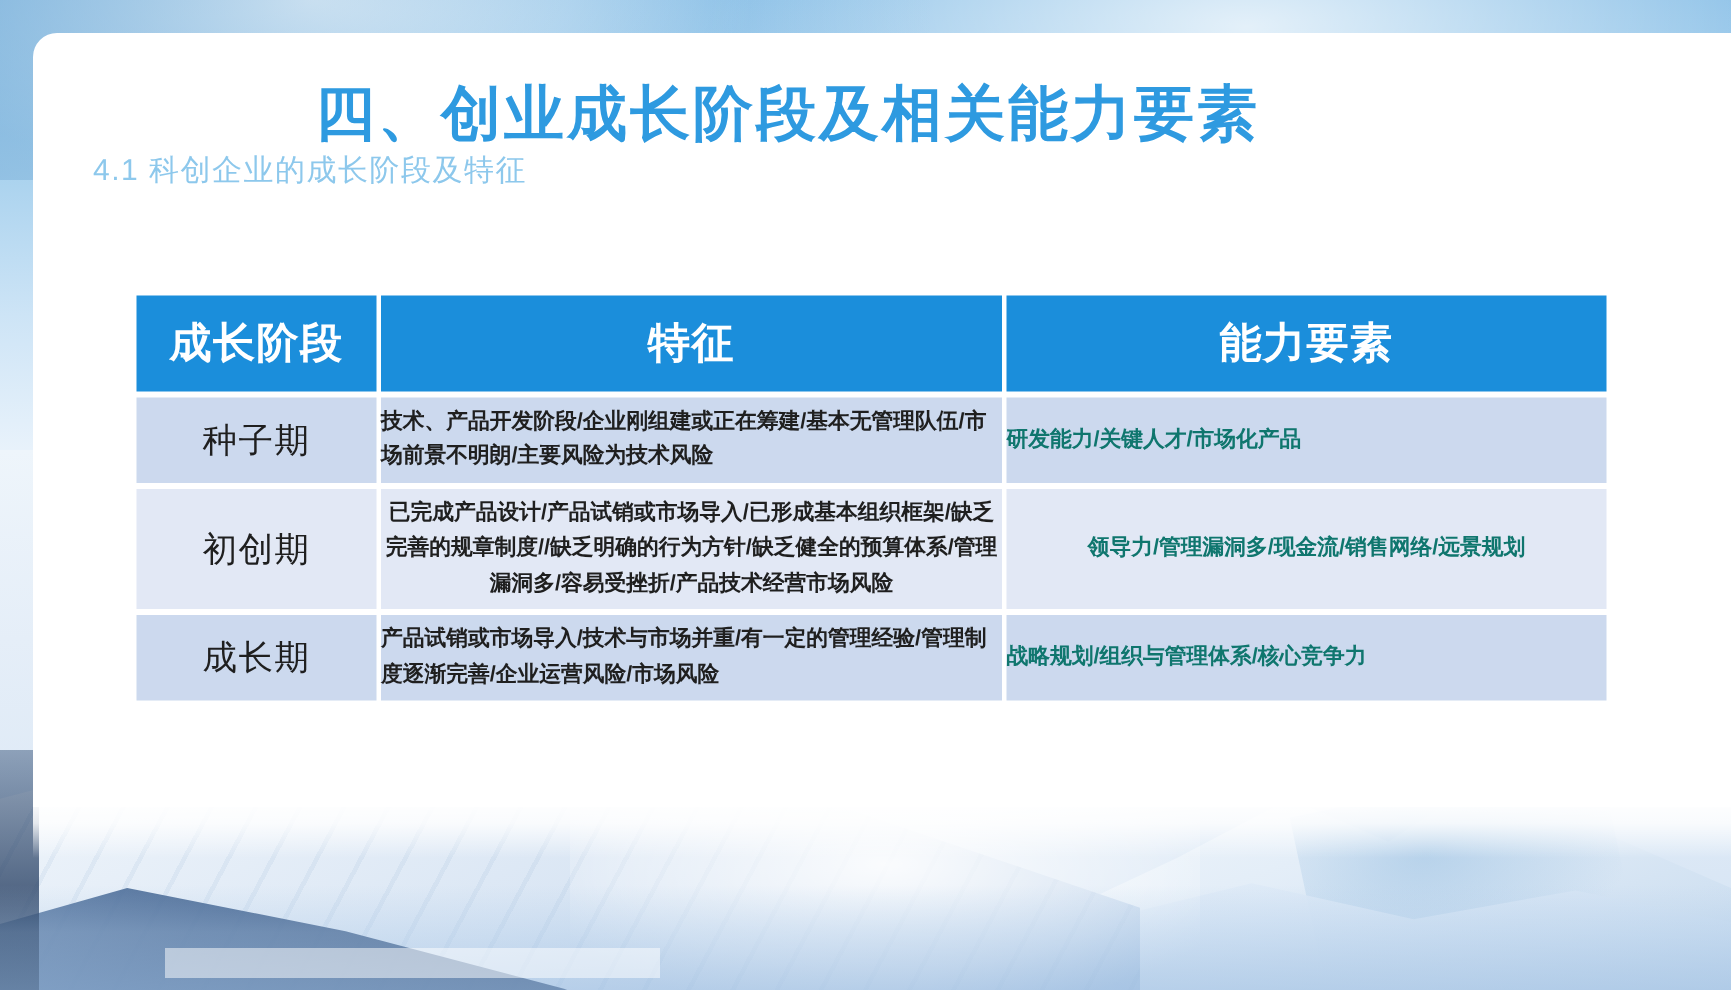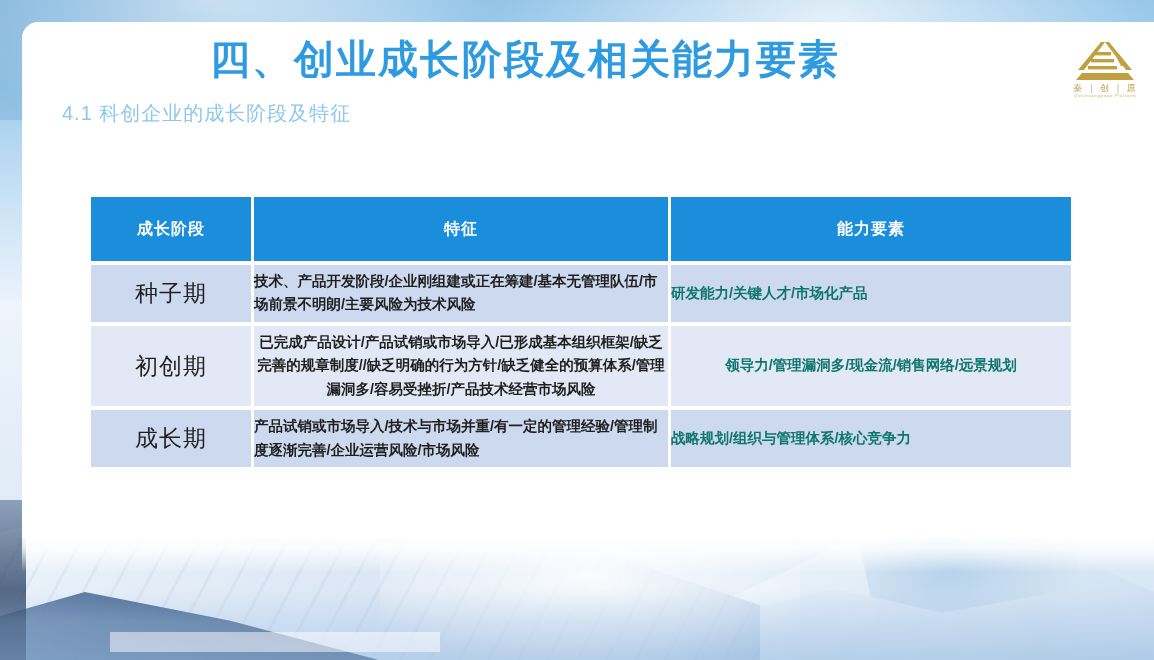--- a/index.html
+++ b/index.html
@@ -158,21 +158,21 @@
     left: 0; bottom: -34px;
     width: 100%; height: 40px;
     background: linear-gradient(180deg, #ffffff 0%, rgba(255,255,255,0.82) 42%, rgba(255,255,255,0.0) 100%);
     pointer-events: none;
   }
 
   
   .title-main {
     position: absolute;
     left: 0;
-    top: 32px;
+    top: 48px;
     width: 1050px;
     text-align: center;
     font-size: 40px;
     font-weight: bold;
     color: #2e9ae0;
     letter-spacing: 2px;
     white-space: nowrap;
     text-shadow: 0 1px 0 rgba(255,255,255,0.6);
   }
   .title-sub {
@@ -225,21 +225,21 @@
     left: 88px;
     top: 193px;
     width: 985px;
     border-collapse: separate;
     border-spacing: 3px 4px;
     table-layout: fixed;
   }
   .tbl th {
     background: #1b8edb;
     color: #ffffff;
-    font-size: 16px;
+    font-size: 28px;
     font-weight: bold;
     letter-spacing: 1px;
     height: 62px;
     vertical-align: middle;
     text-align: center;
     border: none;
     margin-top: 27px;
   }
   .tbl td {
     vertical-align: middle;
@@ -301,39 +301,20 @@
   </div>
 
   <div class="card">
     <div class="card-fade"></div>
   </div>
 
   <div class="title-main">四、创业成长阶段及相关能力要素</div>
 
   <div class="title-sub">4.1 科创企业的成长阶段及特征</div>
 
-  <div class="logo">
-    <svg width="74" height="42" viewBox="0 0 74 42" aria-hidden="true">
-      <g fill="#c0a040">
-
-        <polygon points="37,2 41,2 64,30 58,30"></polygon>
-        <polygon points="37,2 33,2 10,30 16,30"></polygon>
-
-        <rect x="26" y="12" width="17" height="3.4"></rect>
-        <rect x="23" y="19" width="23" height="3.4"></rect>
-        <rect x="20" y="26" width="29" height="3.4"></rect>
-
-        <polygon points="47,14 51,14 58,26 53,26"></polygon>
-
-        <polygon points="14,33 60,33 66,40 8,40"></polygon>
-      </g>
-    </svg>
-    <div class="logo-word">秦 ｜ 创 ｜ 原</div>
-    <div class="logo-latin">Qinchuangyuan  Platform</div>
-  </div>
 
   <table class="tbl">
     <colgroup>
       <col class="col-stage">
       <col class="col-feature">
       <col class="col-ability">
     </colgroup>
     <thead>
       <tr>
         <th>成长阶段</th>

